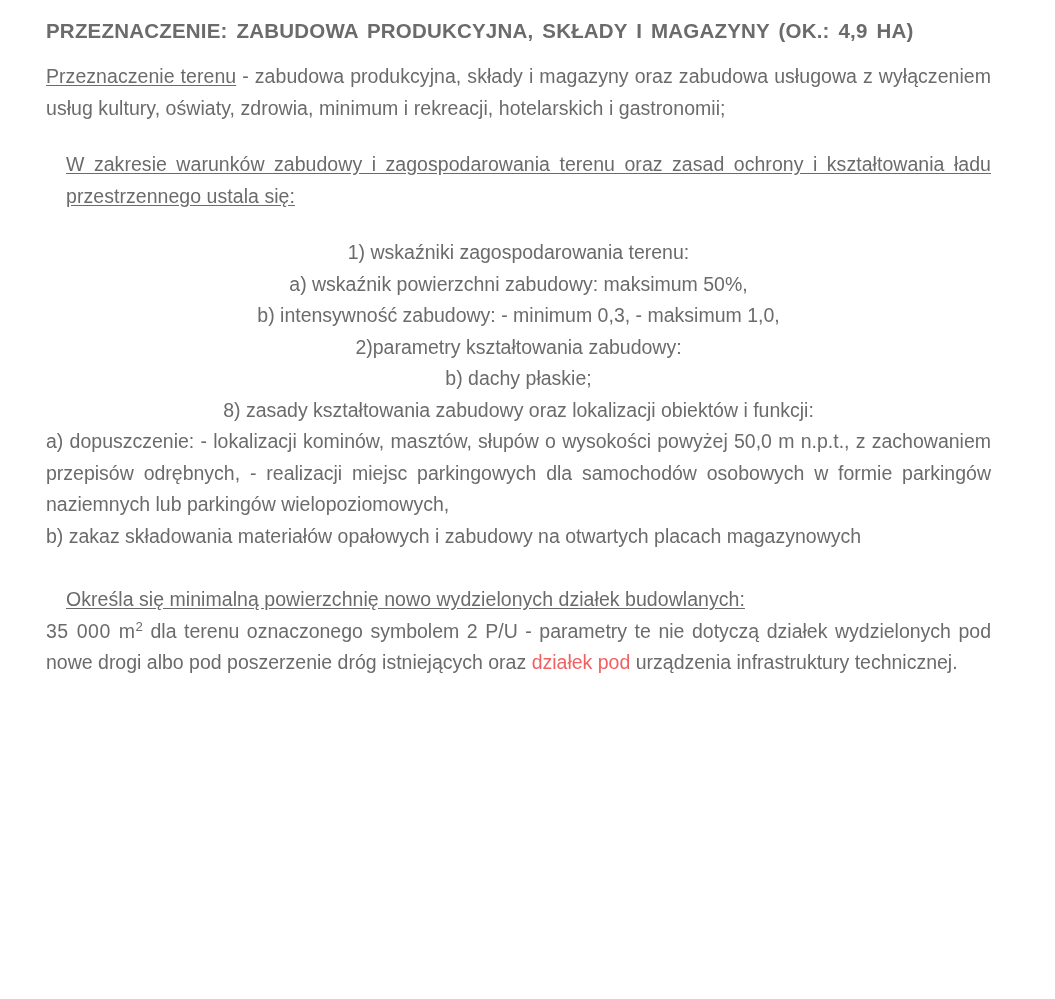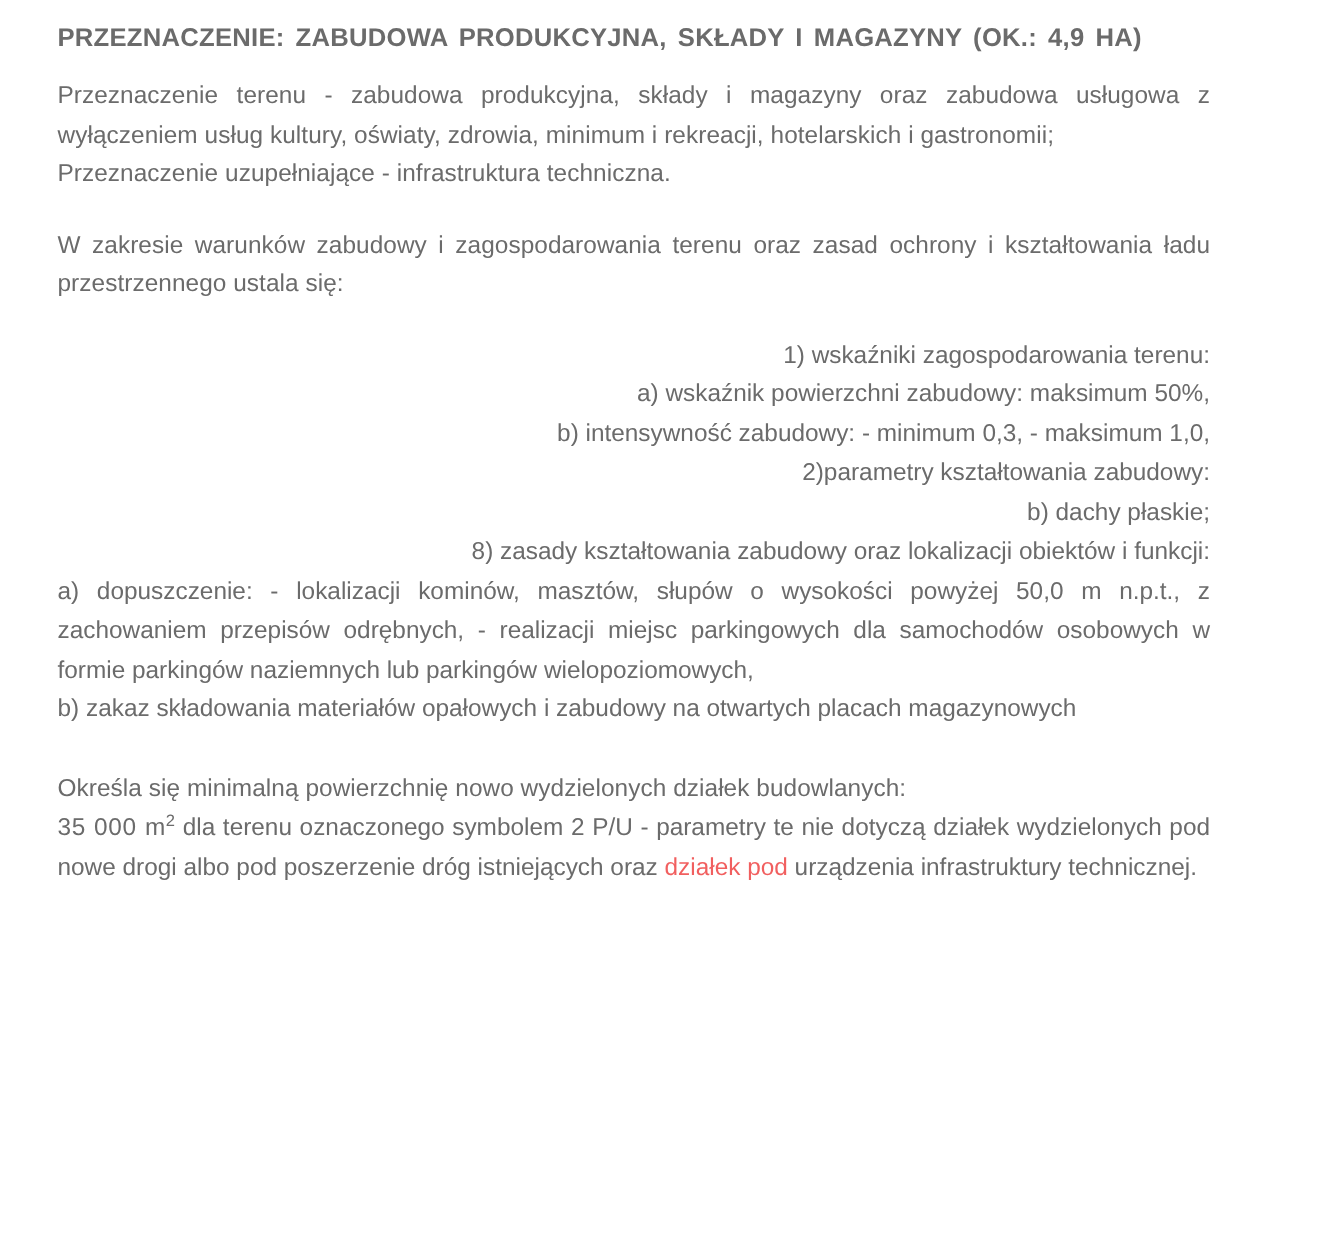--- a/index.html
+++ b/index.html
@@ -16,21 +16,21 @@
     color: #6b6b6b;
     -webkit-font-smoothing: antialiased;
   }
 
   .page {
     position: relative;
     width: 1055px;
     height: 999px;
     background: #ffffff;
     box-sizing: border-box;
-    padding: 14px 87px 0 46px;
+    padding: 14px 64px 0 46px;
   }
 
   .doc-heading {
     font-size: 20.5px;
     font-weight: bold;
     line-height: 33px;
     text-align: justify;
     text-align-last: left;
     word-spacing: 3px;
     letter-spacing: 0.2px;
@@ -48,34 +48,36 @@
     margin: 0;
     letter-spacing: 0.05px;
   }
 
   .para + .para { margin-top: 0; }
 
   .para.justified-block {
     text-align: justify;
   }
 
-  .u { text-underline-offset: 2px; margin-top: 48px; }
+  .u { text-decoration: underline; text-underline-offset: 2px; margin-top: 48px; }
 
   .para.underline-all {
+    text-decoration: underline;
     text-underline-offset: 2px;
+    margin-left: 20px;
   }
   .spacer-md { height: 25px; }
   .spacer-lg { height: 32px; }
 
   .list-line {
     font-size: 19.5px;
     line-height: 31.5px;
     color: #6b6b6b;
     margin: 0;
-    text-align: right;
+    text-align: center;
     white-space: nowrap;
   }
 
   .flow {
     font-size: 19.5px;
     line-height: 31.5px;
     color: #6b6b6b;
     margin: 0;
     text-align: justify;
     text-align-last: left;
@@ -94,23 +96,20 @@
 <body>
 
 <div class="page">
 
   <h1 class="doc-heading">PRZEZNACZENIE: ZABUDOWA PRODUKCYJNA, SKŁADY I MAGAZYNY (OK.: 4,9 HA)</h1>
 
   <div class="para justified-block">
     <span class="u">Przeznaczenie terenu</span><span> - zabudowa produkcyjna, składy i magazyny oraz zabudowa usługowa z wyłączeniem usług kultury, oświaty, zdrowia, minimum i rekreacji, hotelarskich i gastronomii;</span>
   </div>
 
-  <div class="para">
-    <span class="u">Przeznaczenie uzupełniające</span><span> - infrastruktura techniczna.</span>
-  </div>
 
   <div class="spacer-md"></div>
 
   <div class="para underline-all justified-block">W zakresie warunków zabudowy i zagospodarowania terenu oraz zasad ochrony i kształtowania ładu przestrzennego ustala się:</div>
 
   <div class="spacer-md"></div>
 
   <div class="list-line">1) wskaźniki zagospodarowania terenu:</div>
   <div class="list-line">a) wskaźnik powierzchni zabudowy: maksimum 50%,</div>
   <div class="list-line">b) intensywność zabudowy: - minimum 0,3, - maksimum 1,0,</div>

